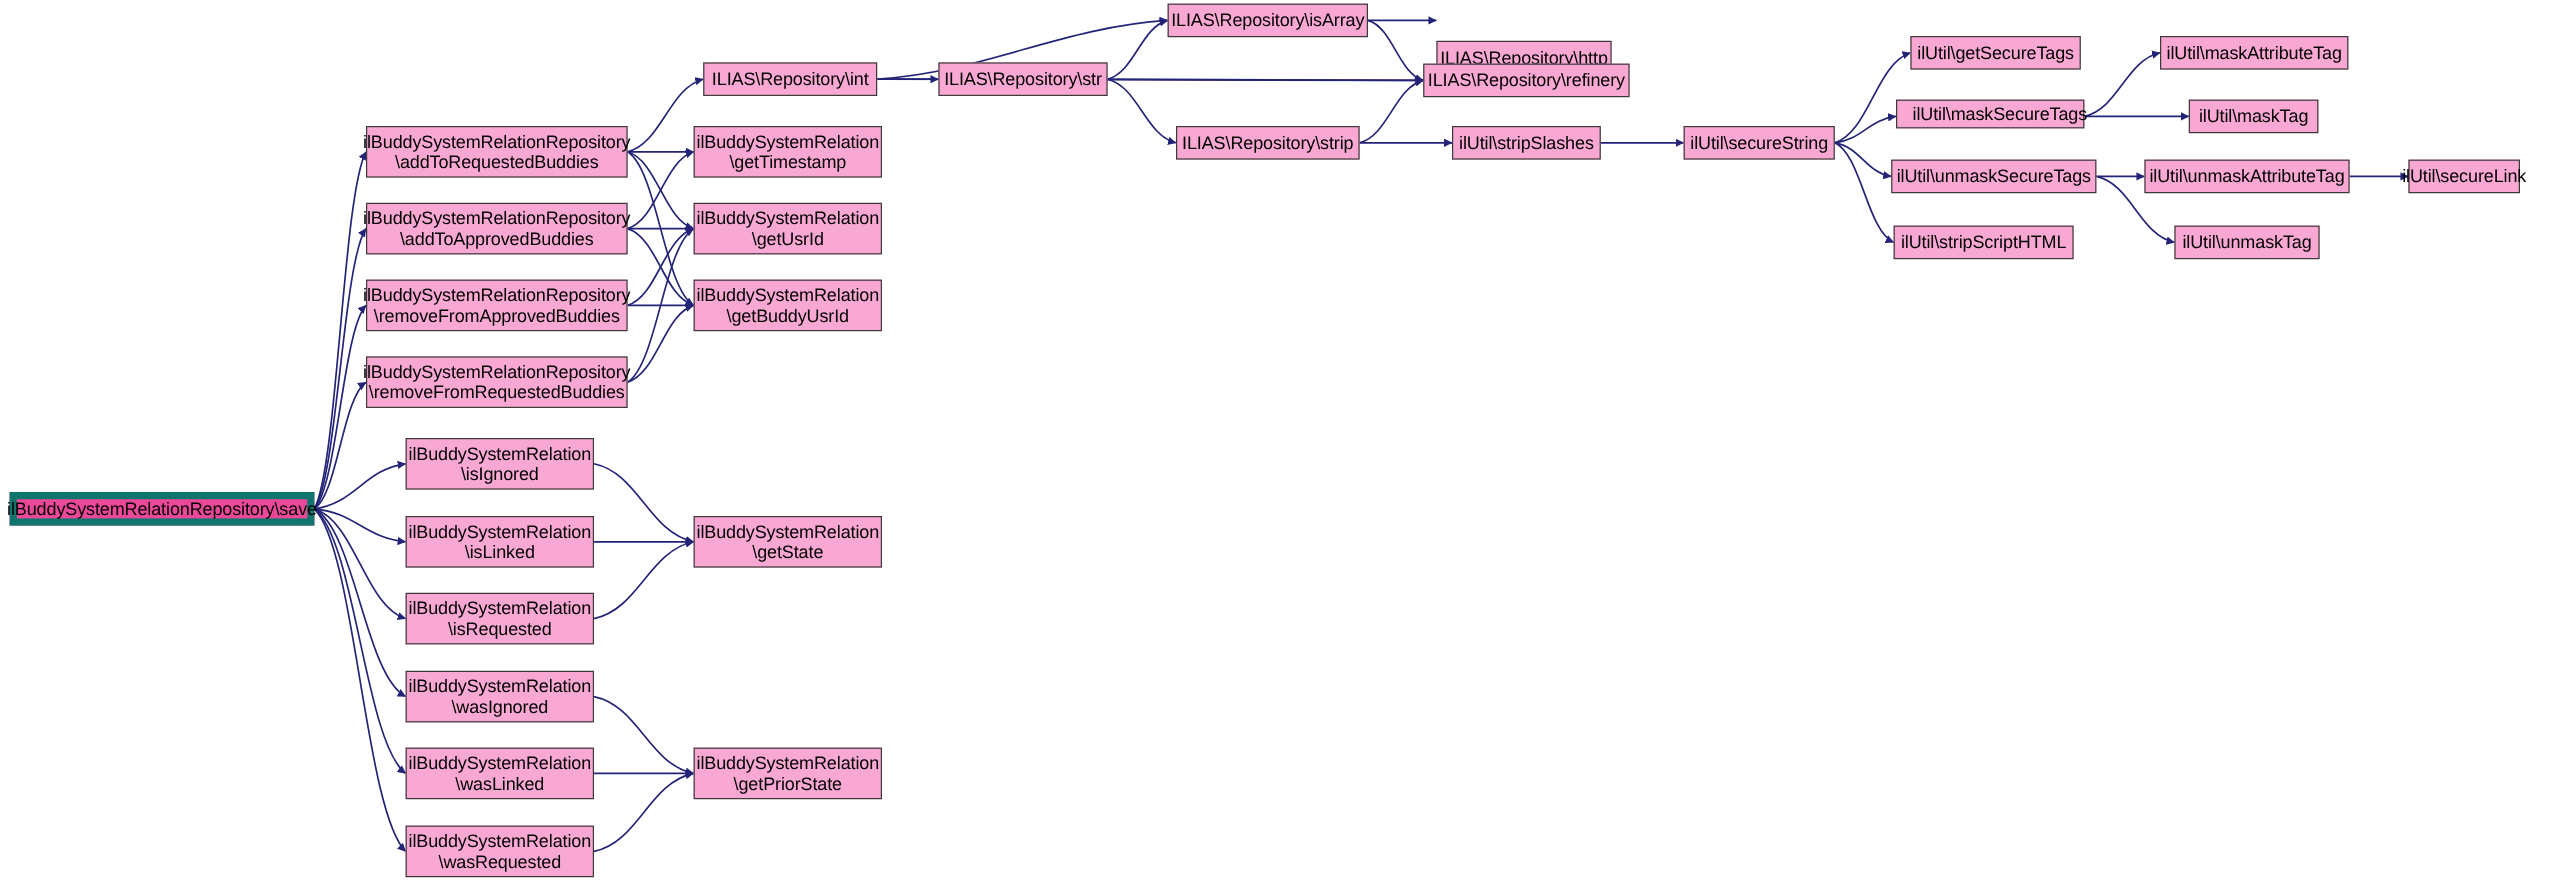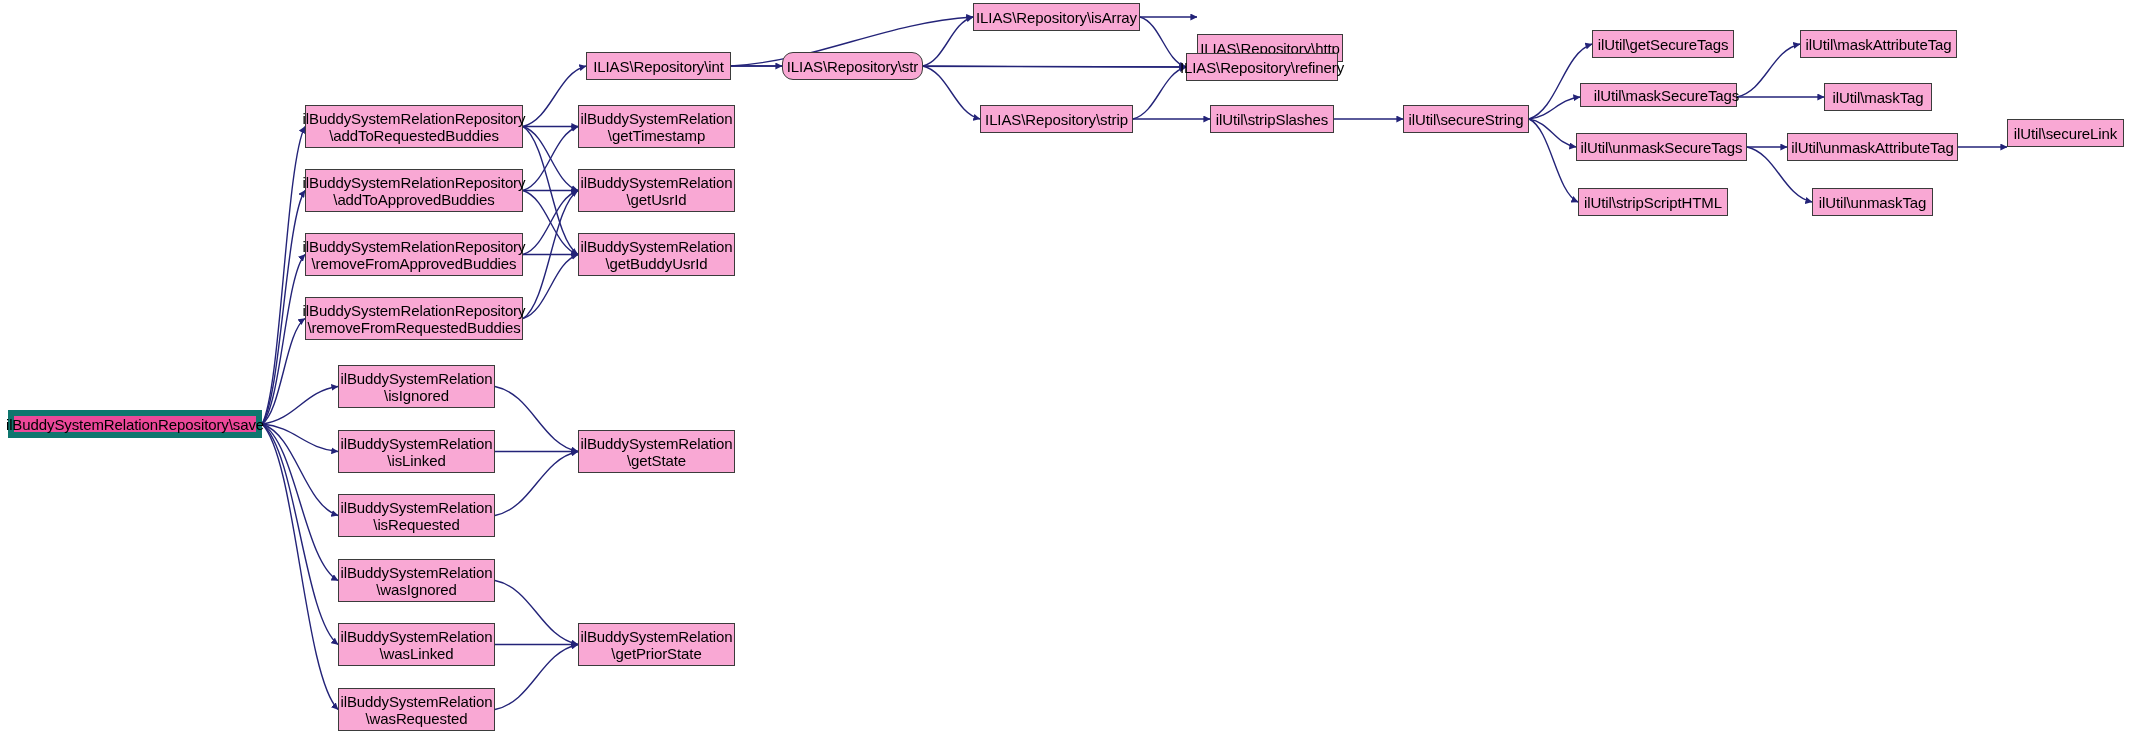--- a/index.html
+++ b/index.html
@@ -116,30 +116,30 @@
       <div class="node" style="left: 338px; top: 494px; width: 157px; height: 43px;"><span class="nl">ilBuddySystemRelation</span><span class="nl">\isRequested</span></div>
       <div class="node" style="left: 338px; top: 559px; width: 157px; height: 43px;"><span class="nl">ilBuddySystemRelation</span><span class="nl">\wasIgnored</span></div>
       <div class="node" style="left: 338px; top: 623px; width: 157px; height: 43px;"><span class="nl">ilBuddySystemRelation</span><span class="nl">\wasLinked</span></div>
       <div class="node" style="left: 338px; top: 688px; width: 157px; height: 43px;"><span class="nl">ilBuddySystemRelation</span><span class="nl">\wasRequested</span></div>
       <div class="node" style="left: 578px; top: 105px; width: 157px; height: 43px;"><span class="nl">ilBuddySystemRelation</span><span class="nl">\getTimestamp</span></div>
       <div class="node" style="left: 578px; top: 169px; width: 157px; height: 43px;"><span class="nl">ilBuddySystemRelation</span><span class="nl">\getUsrId</span></div>
       <div class="node" style="left: 578px; top: 233px; width: 157px; height: 43px;"><span class="nl">ilBuddySystemRelation</span><span class="nl">\getBuddyUsrId</span></div>
       <div class="node" style="left: 578px; top: 430px; width: 157px; height: 43px;"><span class="nl">ilBuddySystemRelation</span><span class="nl">\getState</span></div>
       <div class="node" style="left: 578px; top: 623px; width: 157px; height: 43px;"><span class="nl">ilBuddySystemRelation</span><span class="nl">\getPriorState</span></div>
       <div class="node" style="left: 586px; top: 52px; width: 145px; height: 28px;"><span class="nl">ILIAS\Repository\int</span></div>
-      <div class="node" style="left: 782px; top: 52px; width: 141px; height: 28px; border-radius: 11px;"><span class="nl">ILIAS\Repository\str</span></div>
+      <div class="node" style="left: 782px; top: 52px; width: 141px; height: 28px;"><span class="nl">ILIAS\Repository\str</span></div>
       <div class="node" style="left: 973px; top: 3px; width: 167px; height: 28px;"><span class="nl">ILIAS\Repository\isArray</span></div>
       <div class="node" style="left: 980px; top: 105px; width: 153px; height: 28px;"><span class="nl">ILIAS\Repository\strip</span></div>
       <div class="node" style="left: 1197px; top: 3px; width: 146px; height: 28px; margin-top: 31px;"><span class="nl">ILIAS\Repository\http</span></div>
-      <div class="node" style="left: 1186px; top: 53px; width: 152px; height: 28px; align-items: center;"><span class="nl">ILIAS\Repository\refinery</span></div>
+      <div class="node" style="left: 1186px; top: 53px; width: 172px; height: 28px; align-items: center;"><span class="nl">ILIAS\Repository\refinery</span></div>
       <div class="node" style="left: 1210px; top: 105px; width: 124px; height: 28px;"><span class="nl">ilUtil\stripSlashes</span></div>
       <div class="node" style="left: 1403px; top: 105px; width: 126px; height: 28px; text-align: center;"><span class="nl">ilUtil\secureString</span></div>
       <div class="node" style="left: 1592px; top: 30px; width: 142px; height: 28px;"><span class="nl">ilUtil\getSecureTags</span></div>
       <div class="node" style="left: 1580px; top: 83px; width: 157px; height: 24px; padding-left: 16px;"><span class="nl">ilUtil\maskSecureTags</span></div>
       <div class="node" style="left: 1576px; top: 133px; width: 171px; height: 28px;"><span class="nl">ilUtil\unmaskSecureTags</span></div>
       <div class="node" style="left: 1578px; top: 188px; width: 150px; height: 28px;"><span class="nl">ilUtil\stripScriptHTML</span></div>
       <div class="node" style="left: 1800px; top: 30px; width: 157px; height: 28px;"><span class="nl">ilUtil\maskAttributeTag</span></div>
       <div class="node" style="left: 1824px; top: 83px; width: 108px; height: 28px;"><span class="nl">ilUtil\maskTag</span></div>
       <div class="node" style="left: 1787px; top: 133px; width: 171px; height: 28px;"><span class="nl">ilUtil\unmaskAttributeTag</span></div>
       <div class="node" style="left: 1812px; top: 188px; width: 121px; height: 28px;"><span class="nl">ilUtil\unmaskTag</span></div>
-      <div class="node" style="left: 2007px; top: 119px; width: 117px; height: 28px;"><span class="nl">ilUtil\secureLink</span></div>
+      <div class="node" style="left: 2007px; top: 133px; width: 93px; height: 28px;"><span class="nl">ilUtil\secureLink</span></div>
     </div>
 </div>
 
 </body></html>

